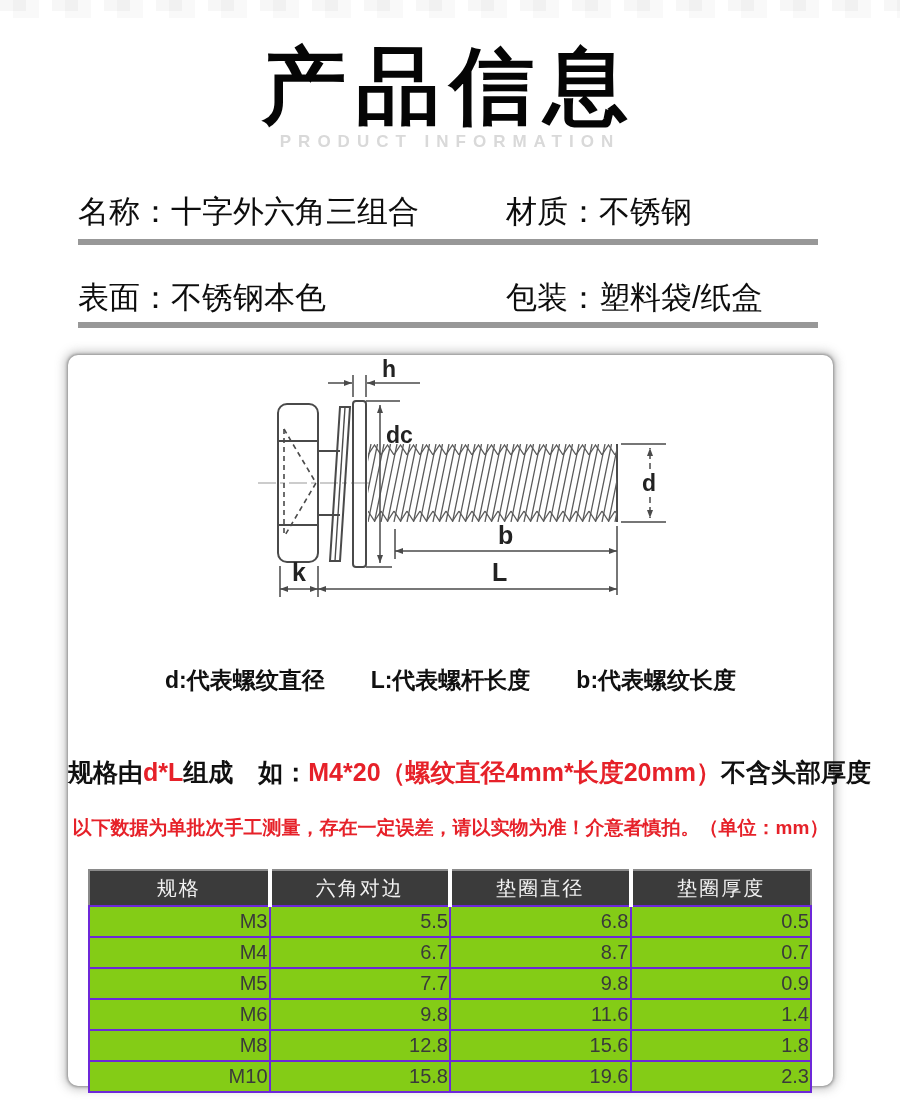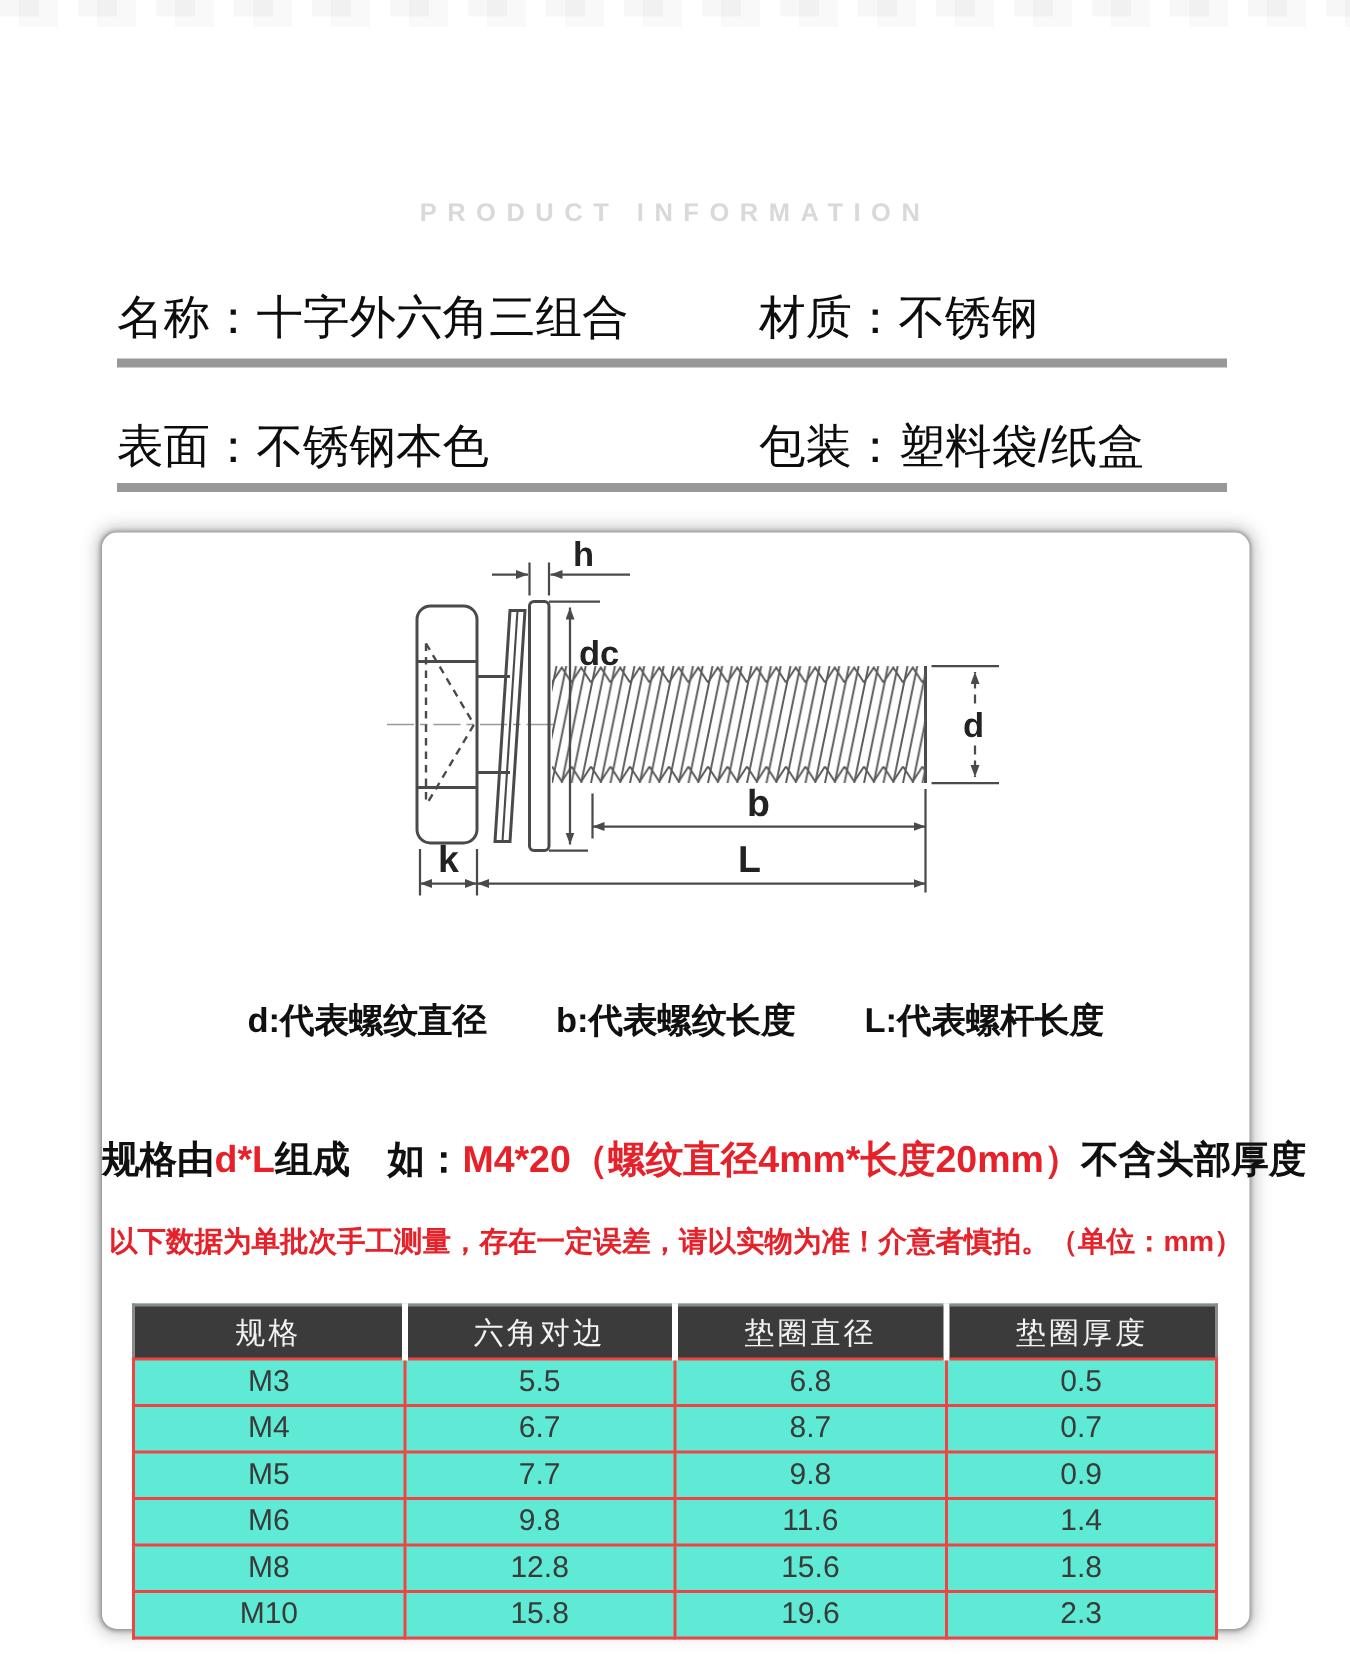--- a/index.html
+++ b/index.html
@@ -66,39 +66,40 @@
 
   .warning {
     position: absolute; top: 460px; left: 0; width: 100%;
     text-align: center; font-size: 19px; font-weight: 700; color: #e62129;
     white-space: nowrap;
   }
 
   .spec-table {
     position: absolute; left: 20px; top: 514px; width: 724px;
     border-collapse: collapse; table-layout: fixed;
-    font-size: 20px; color: #3a3a3a; background: #5eead4;
+    font-size: 20px; color: #3a3a3a; background: #84cc16;
     border: 2px solid #8a8a8a;
   }
   .spec-table th {
     background: #3b3b3b; color: #f2f2f2; font-weight: 500;
     height: 32px; letter-spacing: 2px;
     border-right: 4px solid #fff;
   }
   .spec-table th:last-child { border-right: none; margin-top: 46px; }
   .spec-table td {
-    border: 2px solid #ef4444; height: 27px; text-align: center;
+    border: 2px solid #6d28d9; height: 27px; text-align: right;
   }
 </style>
 </head>
 <body>
 
 <div class="page">
   <div class="top-deco"></div>
 
+  <h1 class="title">产品信息</h1>
   <div class="subtitle">PRODUCT INFORMATION</div>
 
   <div class="spec-row r1">
     <div><span>名称：</span><span>十字外六角三组合</span></div>
     <div><span>材质：</span><span>不锈钢</span></div>
   </div>
   <div class="divider d1"></div>
 
   <div class="spec-row r2">
     <div><span>表面：</span><span>不锈钢本色</span></div>
@@ -171,22 +172,22 @@
       <text class="dim-label" x="314" y="18" font-size="23">h</text>
       <text class="dim-label" x="318" y="84" font-size="23">dc</text>
       <text class="dim-label" x="574" y="132" font-size="23">d</text>
       <text class="dim-label" x="430" y="185" font-size="25">b</text>
       <text class="dim-label" x="224" y="222" font-size="25">k</text>
       <text class="dim-label" x="424" y="222" font-size="25">L</text>
     </svg>
 
     <div class="legend-row lr1">
       <span>d:代表螺纹直径</span>
+      <span>L:代表螺杆长度</span>
       <span>b:代表螺纹长度</span>
-      <span>L:代表螺杆长度</span>
     </div>
 
     <div class="formula">
       <span>规格由</span><span class="t-red">d*L</span><span>组成　如：</span><span class="t-red">M4*20（螺纹直径4mm*长度20mm）</span><span>不含头部厚度</span>
     </div>
 
     <div class="warning">以下数据为单批次手工测量，存在一定误差，请以实物为准！介意者慎拍。（单位：mm）</div>
 
     <table class="spec-table">
       <thead>

